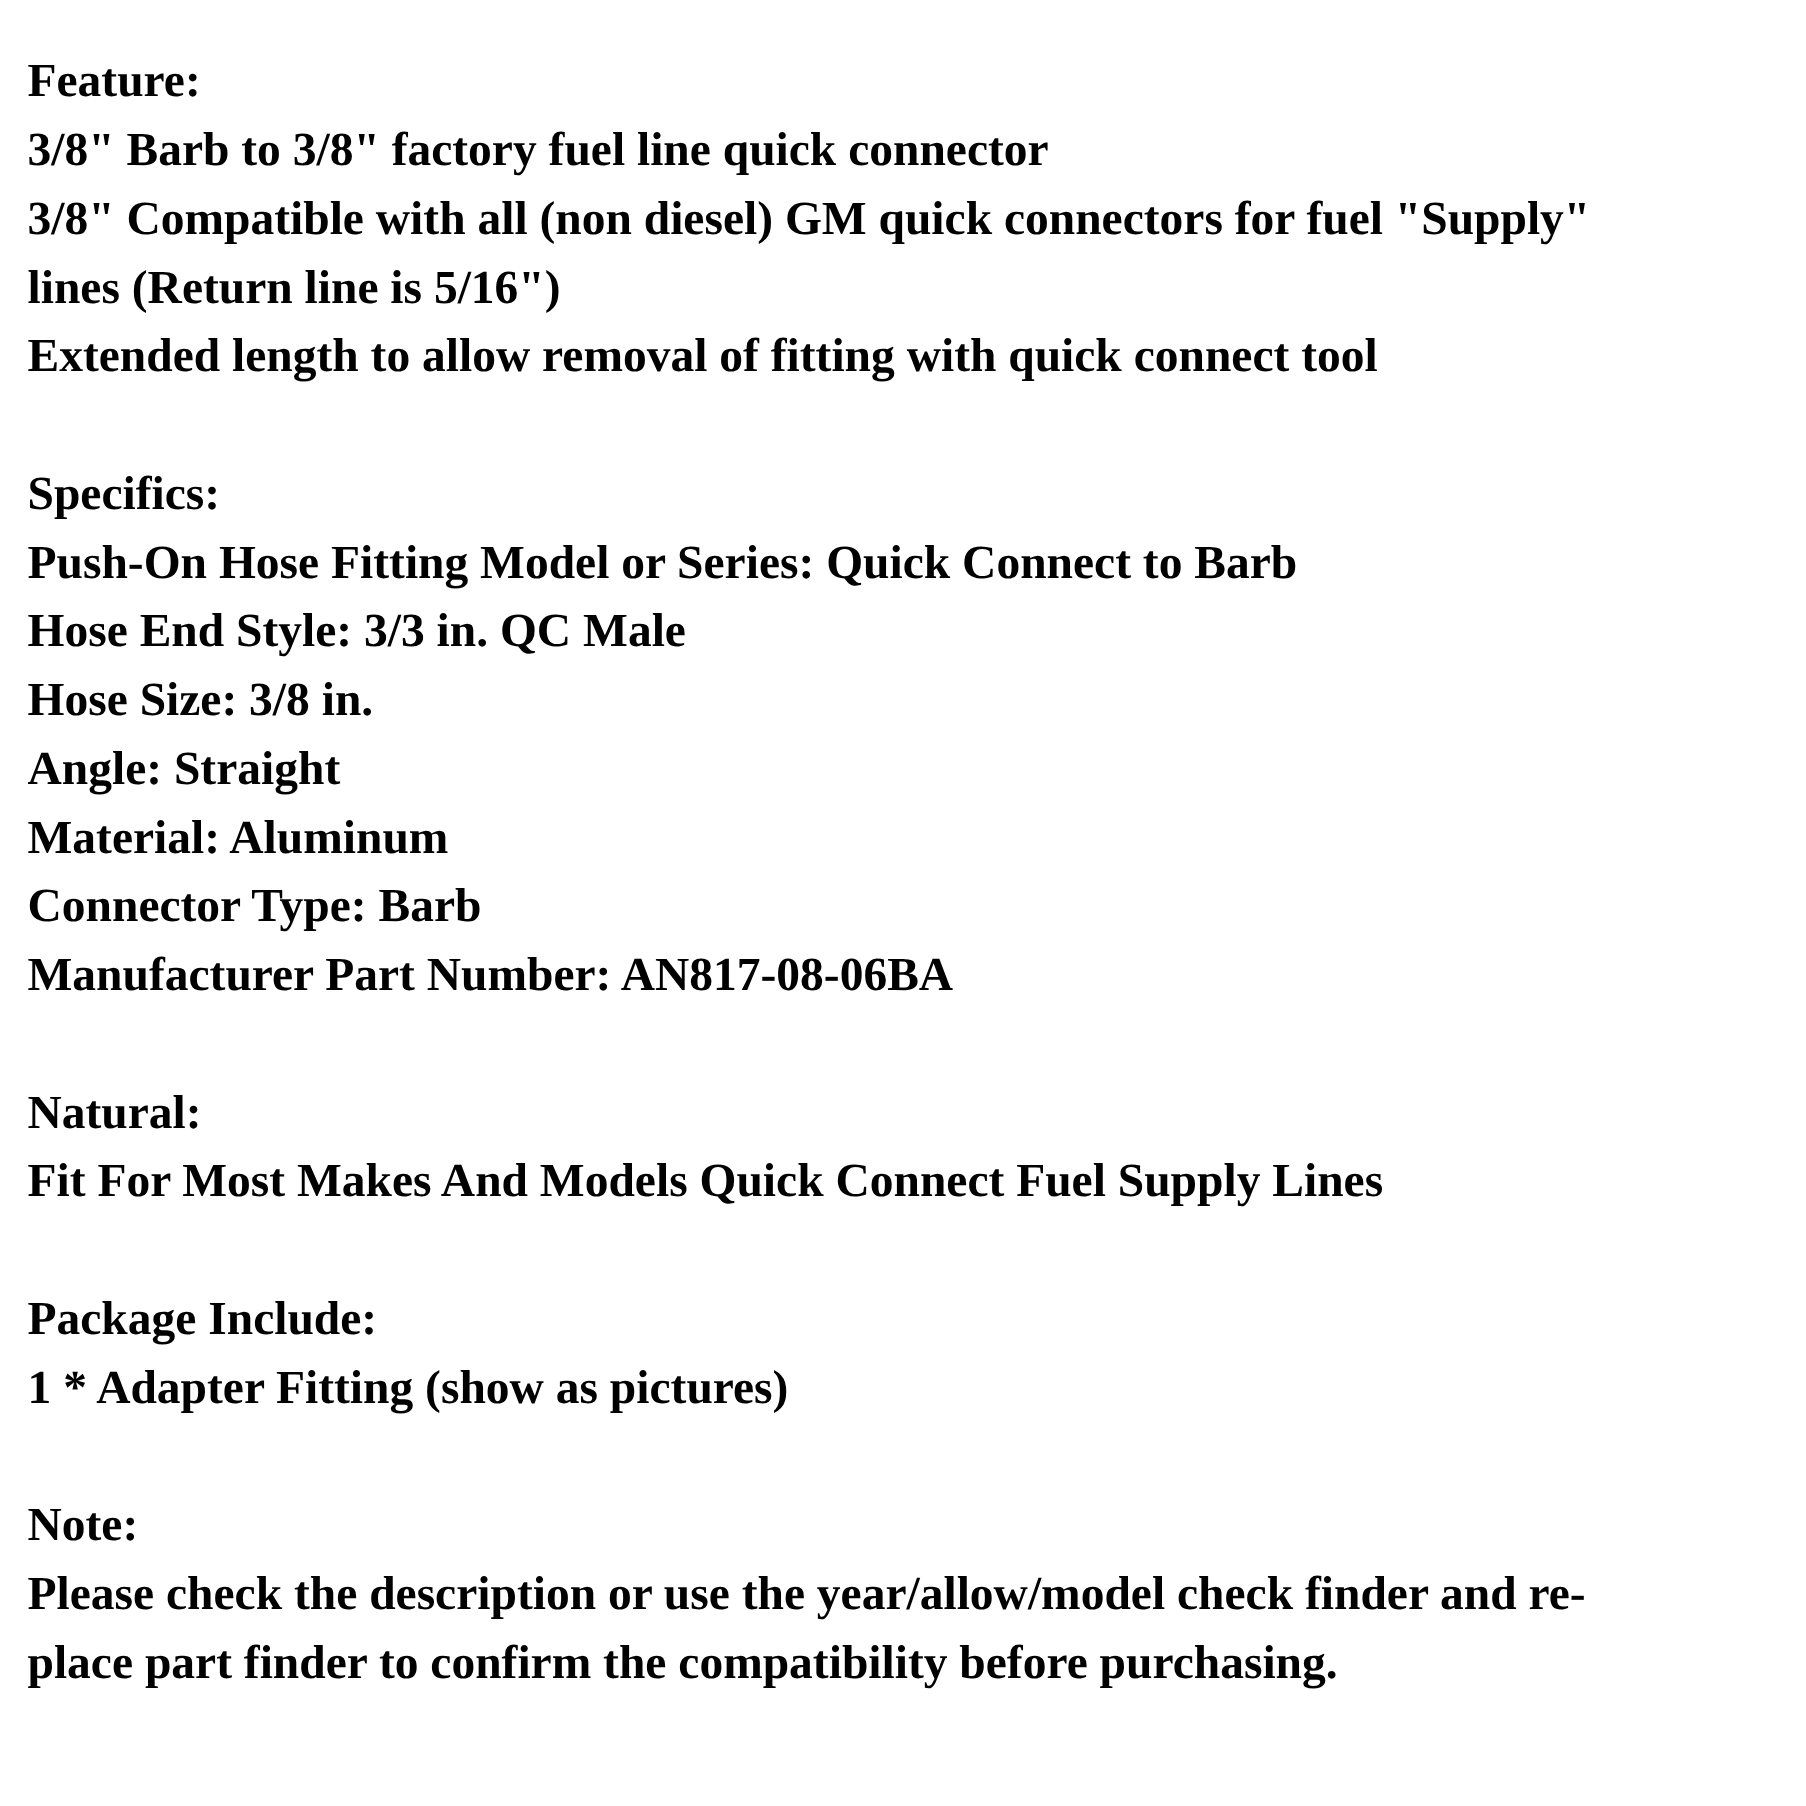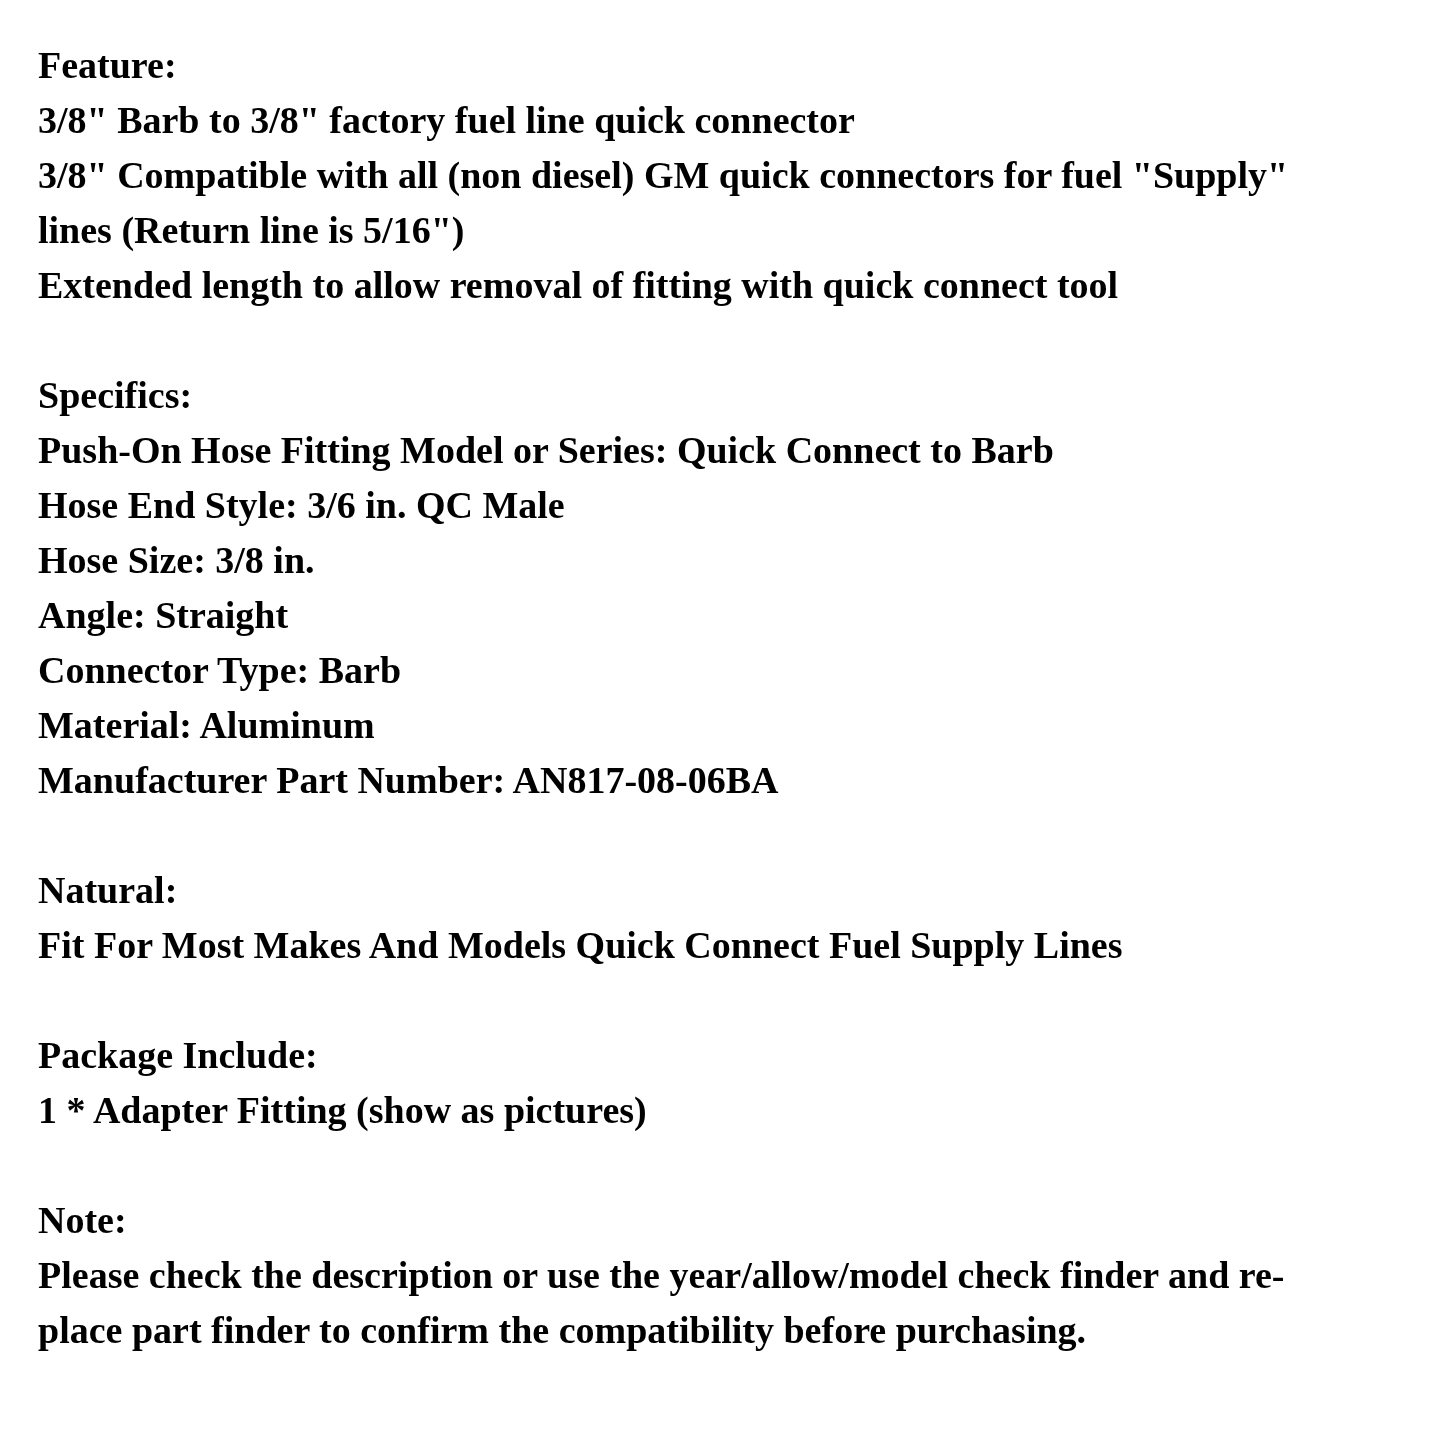--- a/index.html
+++ b/index.html
@@ -6,21 +6,21 @@
     margin: 0;
     padding: 0;
     background: #ffffff;
   }
   .page {
     width: 1445px;
     height: 1445px;
     background: #ffffff;
     color: #000000;
     box-sizing: border-box;
-    padding: 38px 60px 0 38px;
+    padding: 38px 60px 0 22px;
     font-family: "Liberation Serif", "DejaVu Serif", serif;
     font-weight: bold;
     font-size: 38px;
     line-height: 55px;
     overflow: hidden;
   }
   .section {
     margin: 0 0 55px 0;
   }
   .line {
@@ -37,25 +37,25 @@
     <div class="line">Feature:</div>
     <div class="line">3/8" Barb to 3/8" factory fuel line quick connector</div>
     <div class="line">3/8" Compatible with all (non diesel) GM quick connectors for fuel "Supply"</div>
     <div class="line">lines (Return line is 5/16")</div>
     <div class="line">Extended length to allow removal of fitting with quick connect tool</div>
   </div>
 
   <div class="section">
     <div class="line">Specifics:</div>
     <div class="line">Push-On Hose Fitting Model or Series: Quick Connect to Barb</div>
-    <div class="line">Hose End Style: 3/6 in. QC Male</div>
+    <div class="line">Hose End Style: 3/3 in. QC Male</div>
     <div class="line">Hose Size: 3/8 in.</div>
     <div class="line">Angle: Straight</div>
+    <div class="line">Material: Aluminum</div>
     <div class="line">Connector Type: Barb</div>
-    <div class="line">Material: Aluminum</div>
     <div class="line">Manufacturer Part Number: AN817-08-06BA</div>
   </div>
 
   <div class="section">
     <div class="line">Natural:</div>
     <div class="line">Fit For Most Makes And Models Quick Connect Fuel Supply Lines</div>
   </div>
 
   <div class="section">
     <div class="line">Package Include:</div>

